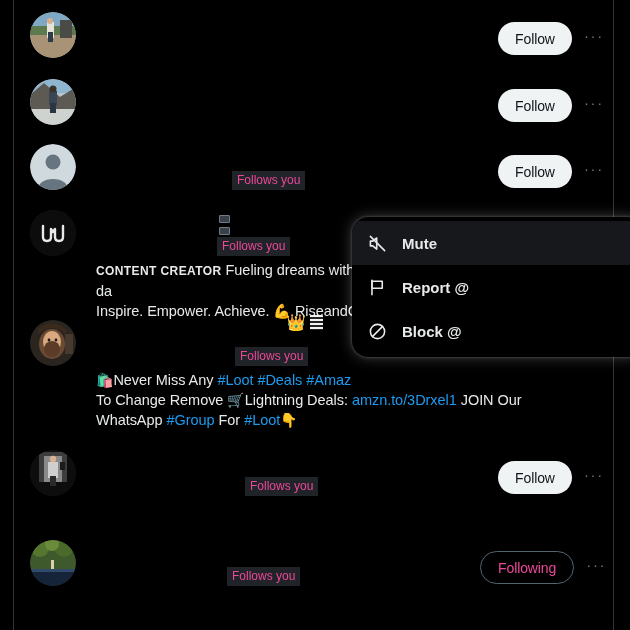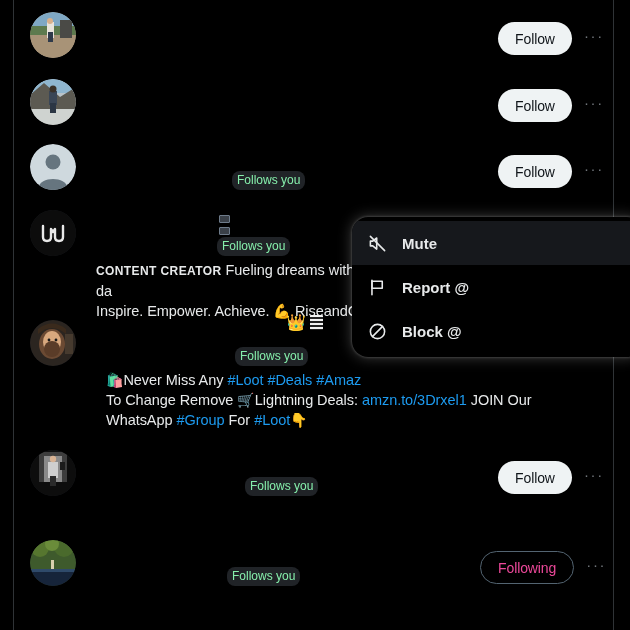--- a/index.html
+++ b/index.html
@@ -91,25 +91,25 @@
     font-size: 15px;
     letter-spacing: 1.6px;
     line-height: 1;
   }
   .more span { transform: translateY(-3px); }
 
   
   .follows-you {
     position: absolute;
     background: #202327;
-    color: #86efac;
+    color: #ec4899;
     font-size: 12px;
     line-height: 16px;
     padding: 1px 5px 2px 5px;
-    border-radius: 8px;
+    border-radius: 0;
     white-space: nowrap;
   }
 
   
   .bio {
     position: absolute;
     left: 82px;
     color: #e7e9ea;
     font-size: 14.5px;
     line-height: 20px;
@@ -311,21 +311,21 @@
             <path d="M8 14 Q22 2 36 14 L36 9 Q22 -2 8 9 Z" fill="#3a2a1c"></path>
             <rect x="35" y="14" width="8" height="20" fill="#463a2e"></rect>
           </g>
         </svg>
       </div>
       <div style="position:absolute;top:3px;left:272px;">
         <span class="emoji" style="font-size:16px;">👑</span>
         <span class="bars"></span>
       </div>
       <div class="follows-you" style="top:37px;left:221px;">Follows you</div>
-      <div class="bio" style="top:60px;width:455px;margin-left:10px;">
+      <div class="bio" style="top:60px;width:455px;">
         <div><span class="emoji">🛍️</span><span>Never Miss Any </span><span class="link">#Loot</span><span> </span><span class="link">#Deals</span><span> </span><span class="link">#Amaz</span></div>
         <div><span>To Change Remove </span><span class="emoji">🛒</span><span>Lightning Deals: </span><span class="link">amzn.to/3Drxel1</span><span> JOIN Our</span></div>
         <div><span>WhatsApp </span><span class="link">#Group</span><span> For </span><span class="link">#Loot</span><span class="emoji">👇</span></div>
       </div>
     </div>
 
     <div class="row" style="top:440px;height:90px;">
       <div class="avatar" style="top:10px;">
         <svg viewBox="0 0 46 46">
           <defs>

